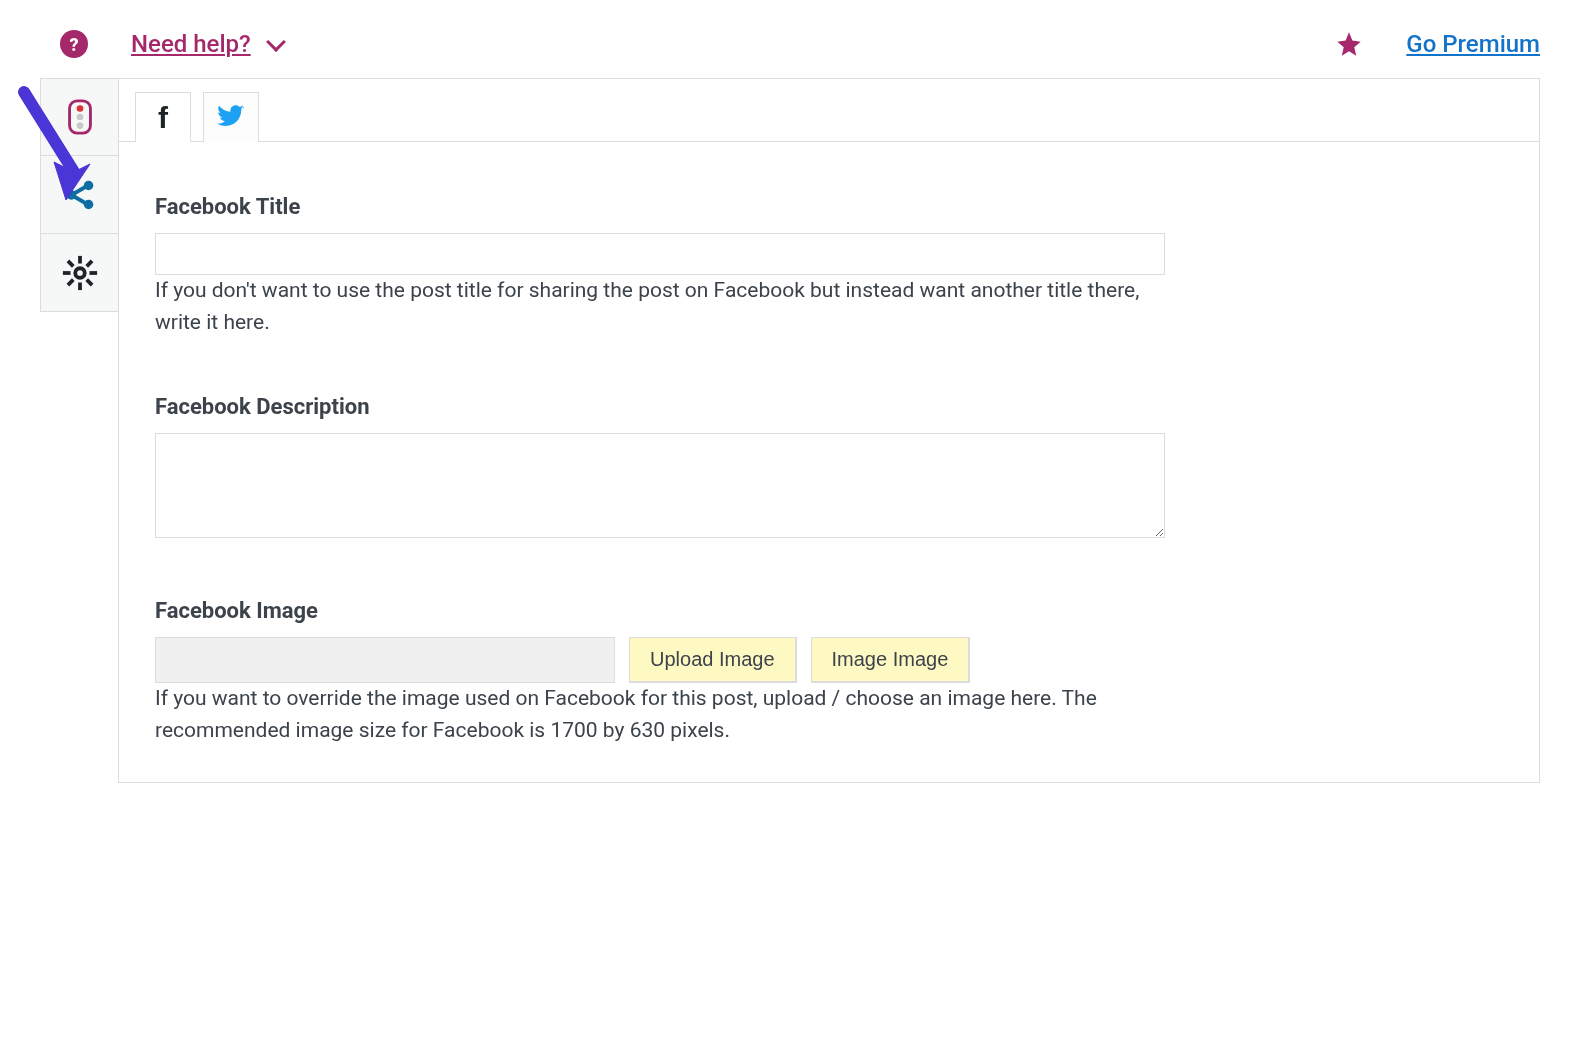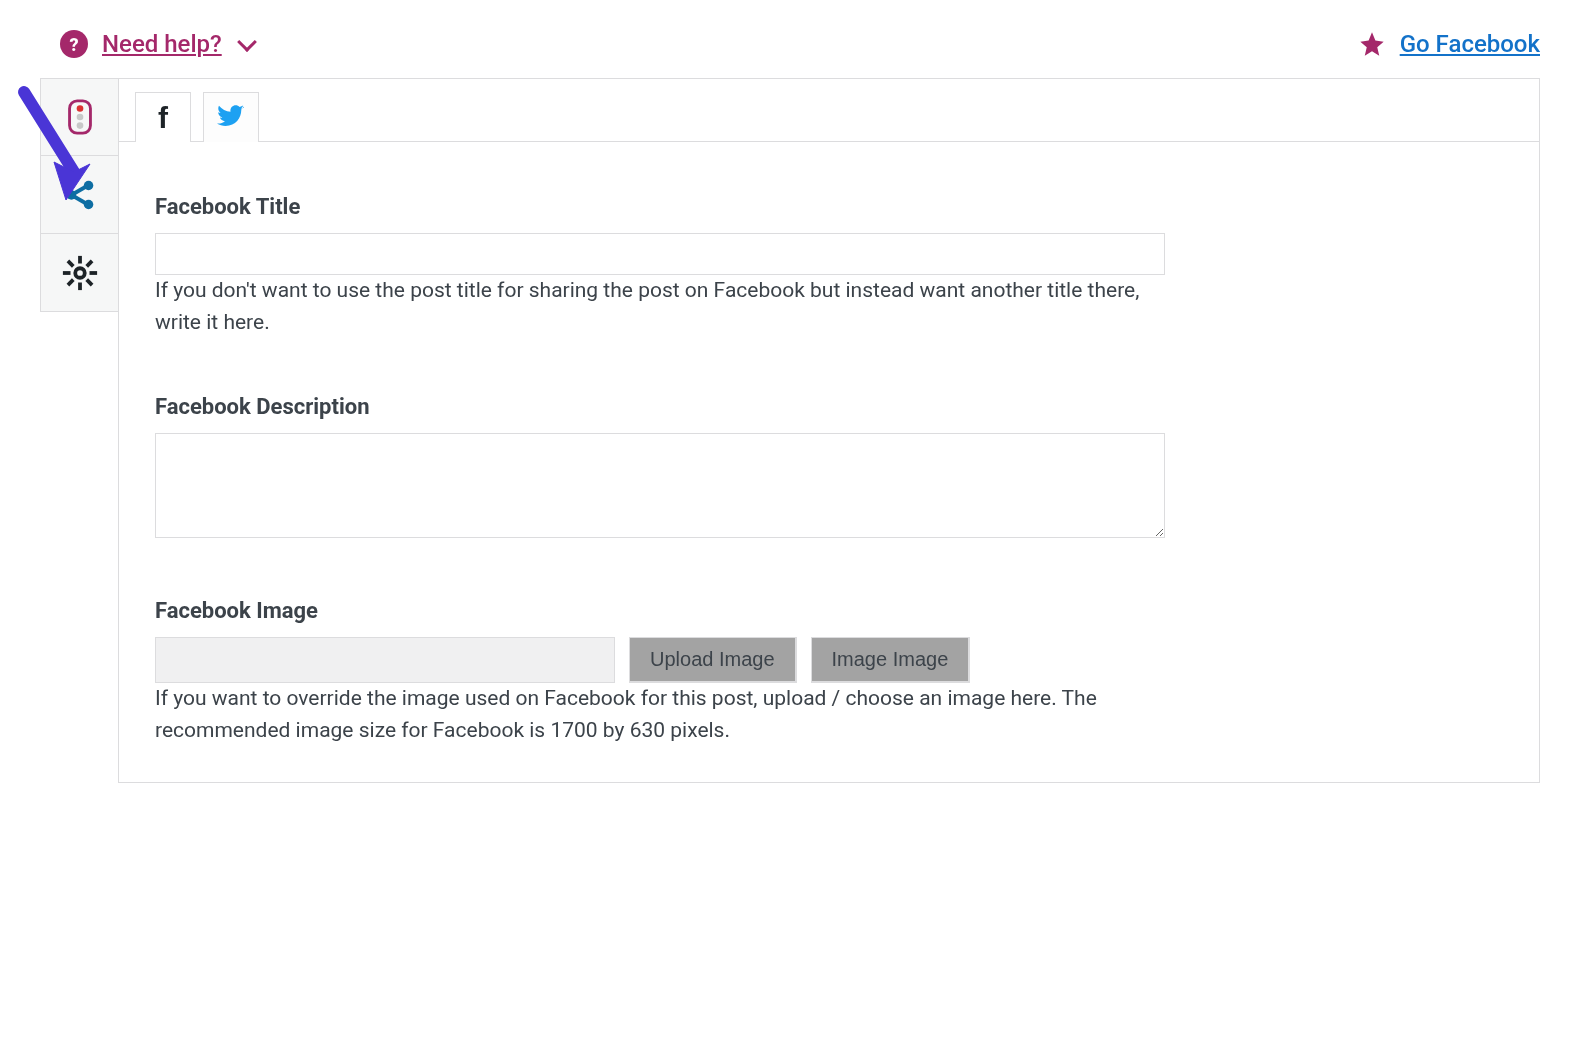--- a/index.html
+++ b/index.html
@@ -30,21 +30,21 @@
     justify-content:space-between;
     padding:0 0 20px 20px;
   }
   .help-group, .premium-group{display:flex;align-items:center;gap:14px}
   .help-icon{
     width:28px;height:28px;border-radius:50%;
     background:var(--purple);color:#fff;font-weight:800;
     display:flex;align-items:center;justify-content:center;font-size:18px;
   }
   .help-link,.premium-link{
-    color:var(--purple);text-decoration:underline;font-size:24px;font-weight:500;
+    color:var(--purple);text-decoration:underline;font-size:24px;font-weight:500;margin-left:29px;
   }
   .chevron-down{
     width:14px;height:14px;border-right:3px solid var(--purple);border-bottom:3px solid var(--purple);
     transform:rotate(45deg);margin-left:4px;margin-bottom:4px;
   }
   .star-icon svg{width:28px;height:28px;fill:var(--purple);display:block}
   .premium-link{color:var(--blue-link)}
 
   
   .layout{display:flex;gap:0;align-items:flex-start;position:relative}
@@ -86,21 +86,21 @@
   }
   textarea.textarea-input{
     width:1010px;max-width:100%;height:105px;border:1px solid var(--border);padding:8px 10px;font-size:18px;resize:both;
   }
   .image-row{display:flex;gap:14px;align-items:stretch}
   input[type=text].image-input{
     width:460px;height:46px;border:1px solid var(--border);background:#f0f0f1;padding:0 10px;font-size:18px;
   }
   .btn{
     height:46px;padding:0 20px;border:1px solid var(--border);border-bottom-width:2px;border-right-width:2px;
-    background:#a3a3a3;font-size:20px;color:#3c434a;cursor:pointer;
+    background:#fef9c3;font-size:20px;color:#3c434a;cursor:pointer;
   }
 
   
   .annot-arrow{
     position:absolute;left:-28px;top:4px;pointer-events:none;
   }
   .annot-arrow svg{width:90px;height:130px}
   .annot-arrow svg *{stroke:var(--arrow);fill:var(--arrow)}
 </style>
 </head>
@@ -111,21 +111,21 @@
     <span class="help-icon">?</span>
     <a href="#" class="help-link">Need help?</a>
     <span class="chevron-down"></span>
   </div>
   <div class="premium-group">
     <span class="star-icon">
       <svg viewBox="0 0 24 24">
           <path d="M12 2l2.9 6.9L22 10l-5.5 4.8L18.2 22 12 18.3 5.8 22l1.7-7.2L2 10l7.1-1.1z"></path>
         </svg>
     </span>
-    <a href="#" class="premium-link">Go Facebook</a>
+    <a href="#" class="premium-link">Go Premium</a>
   </div>
 </div>
 
 <div class="layout">
 
   <div class="annot-arrow">
     <svg viewBox="0 0 90 130">
       <line x1="12" y1="10" x2="62" y2="90" stroke-width="12" stroke-linecap="round"></line>
       <polygon points="62,90 78,82 54,118 42,80" stroke="none"></polygon>
     </svg>

